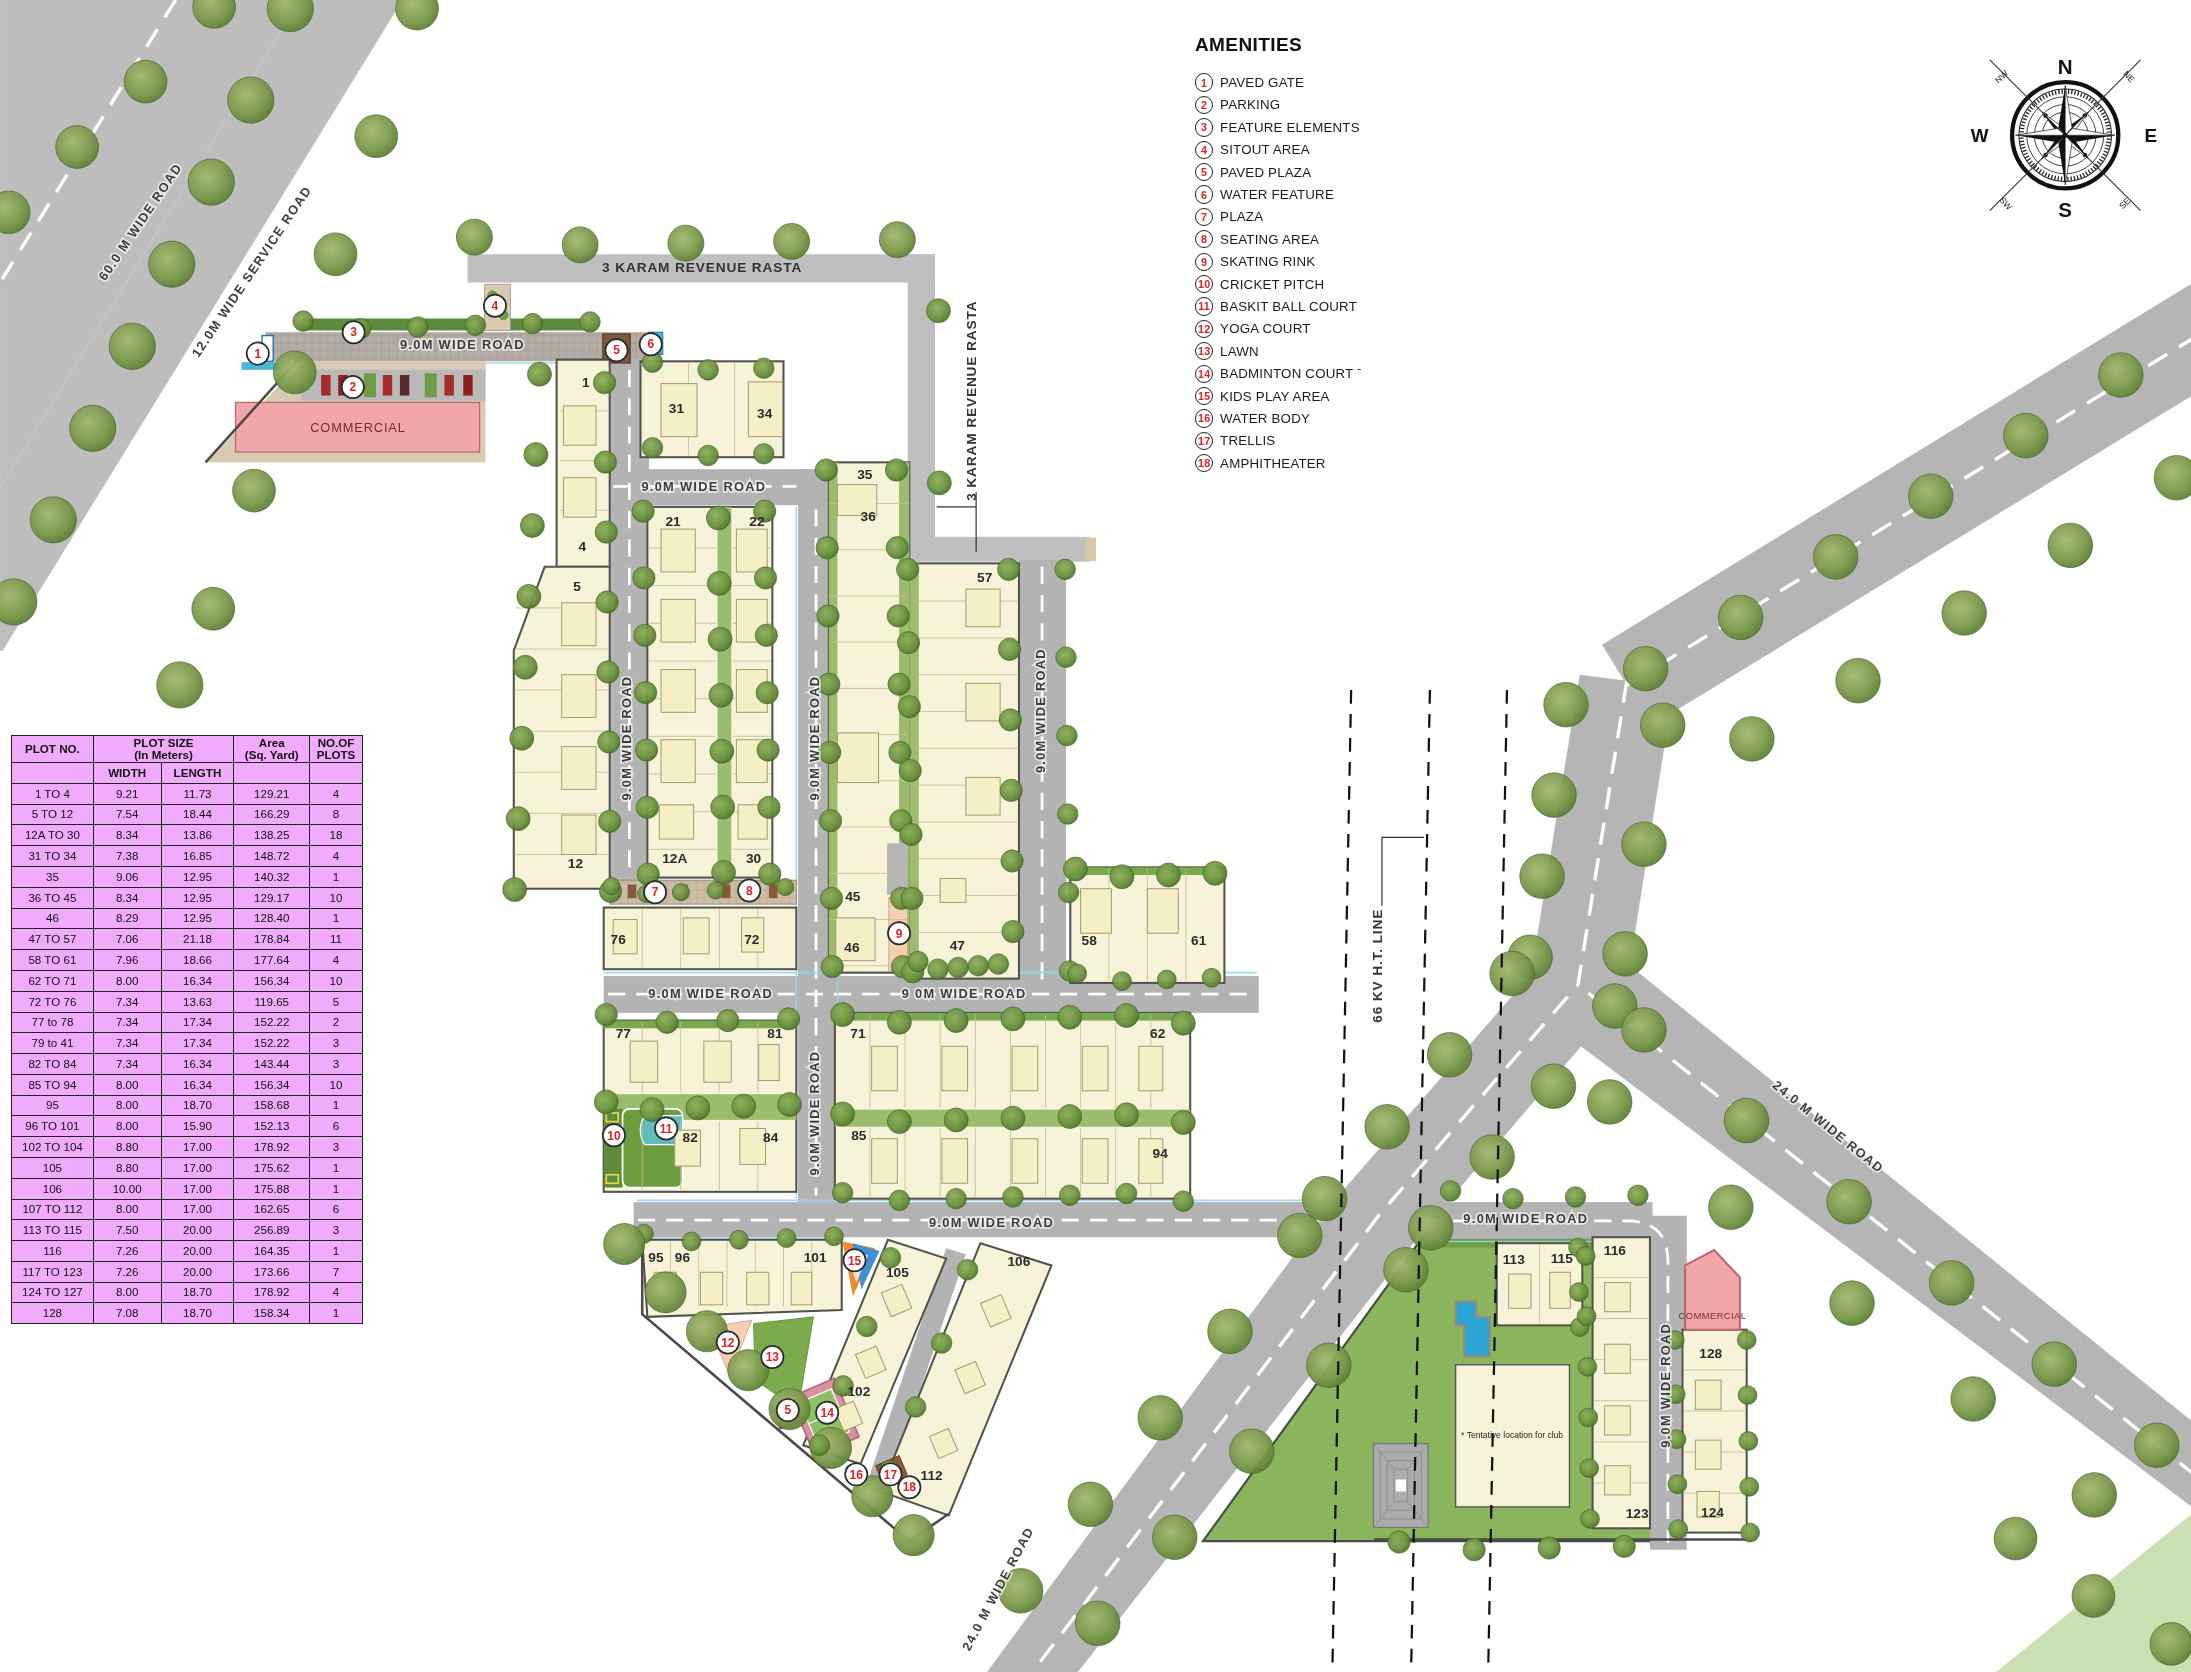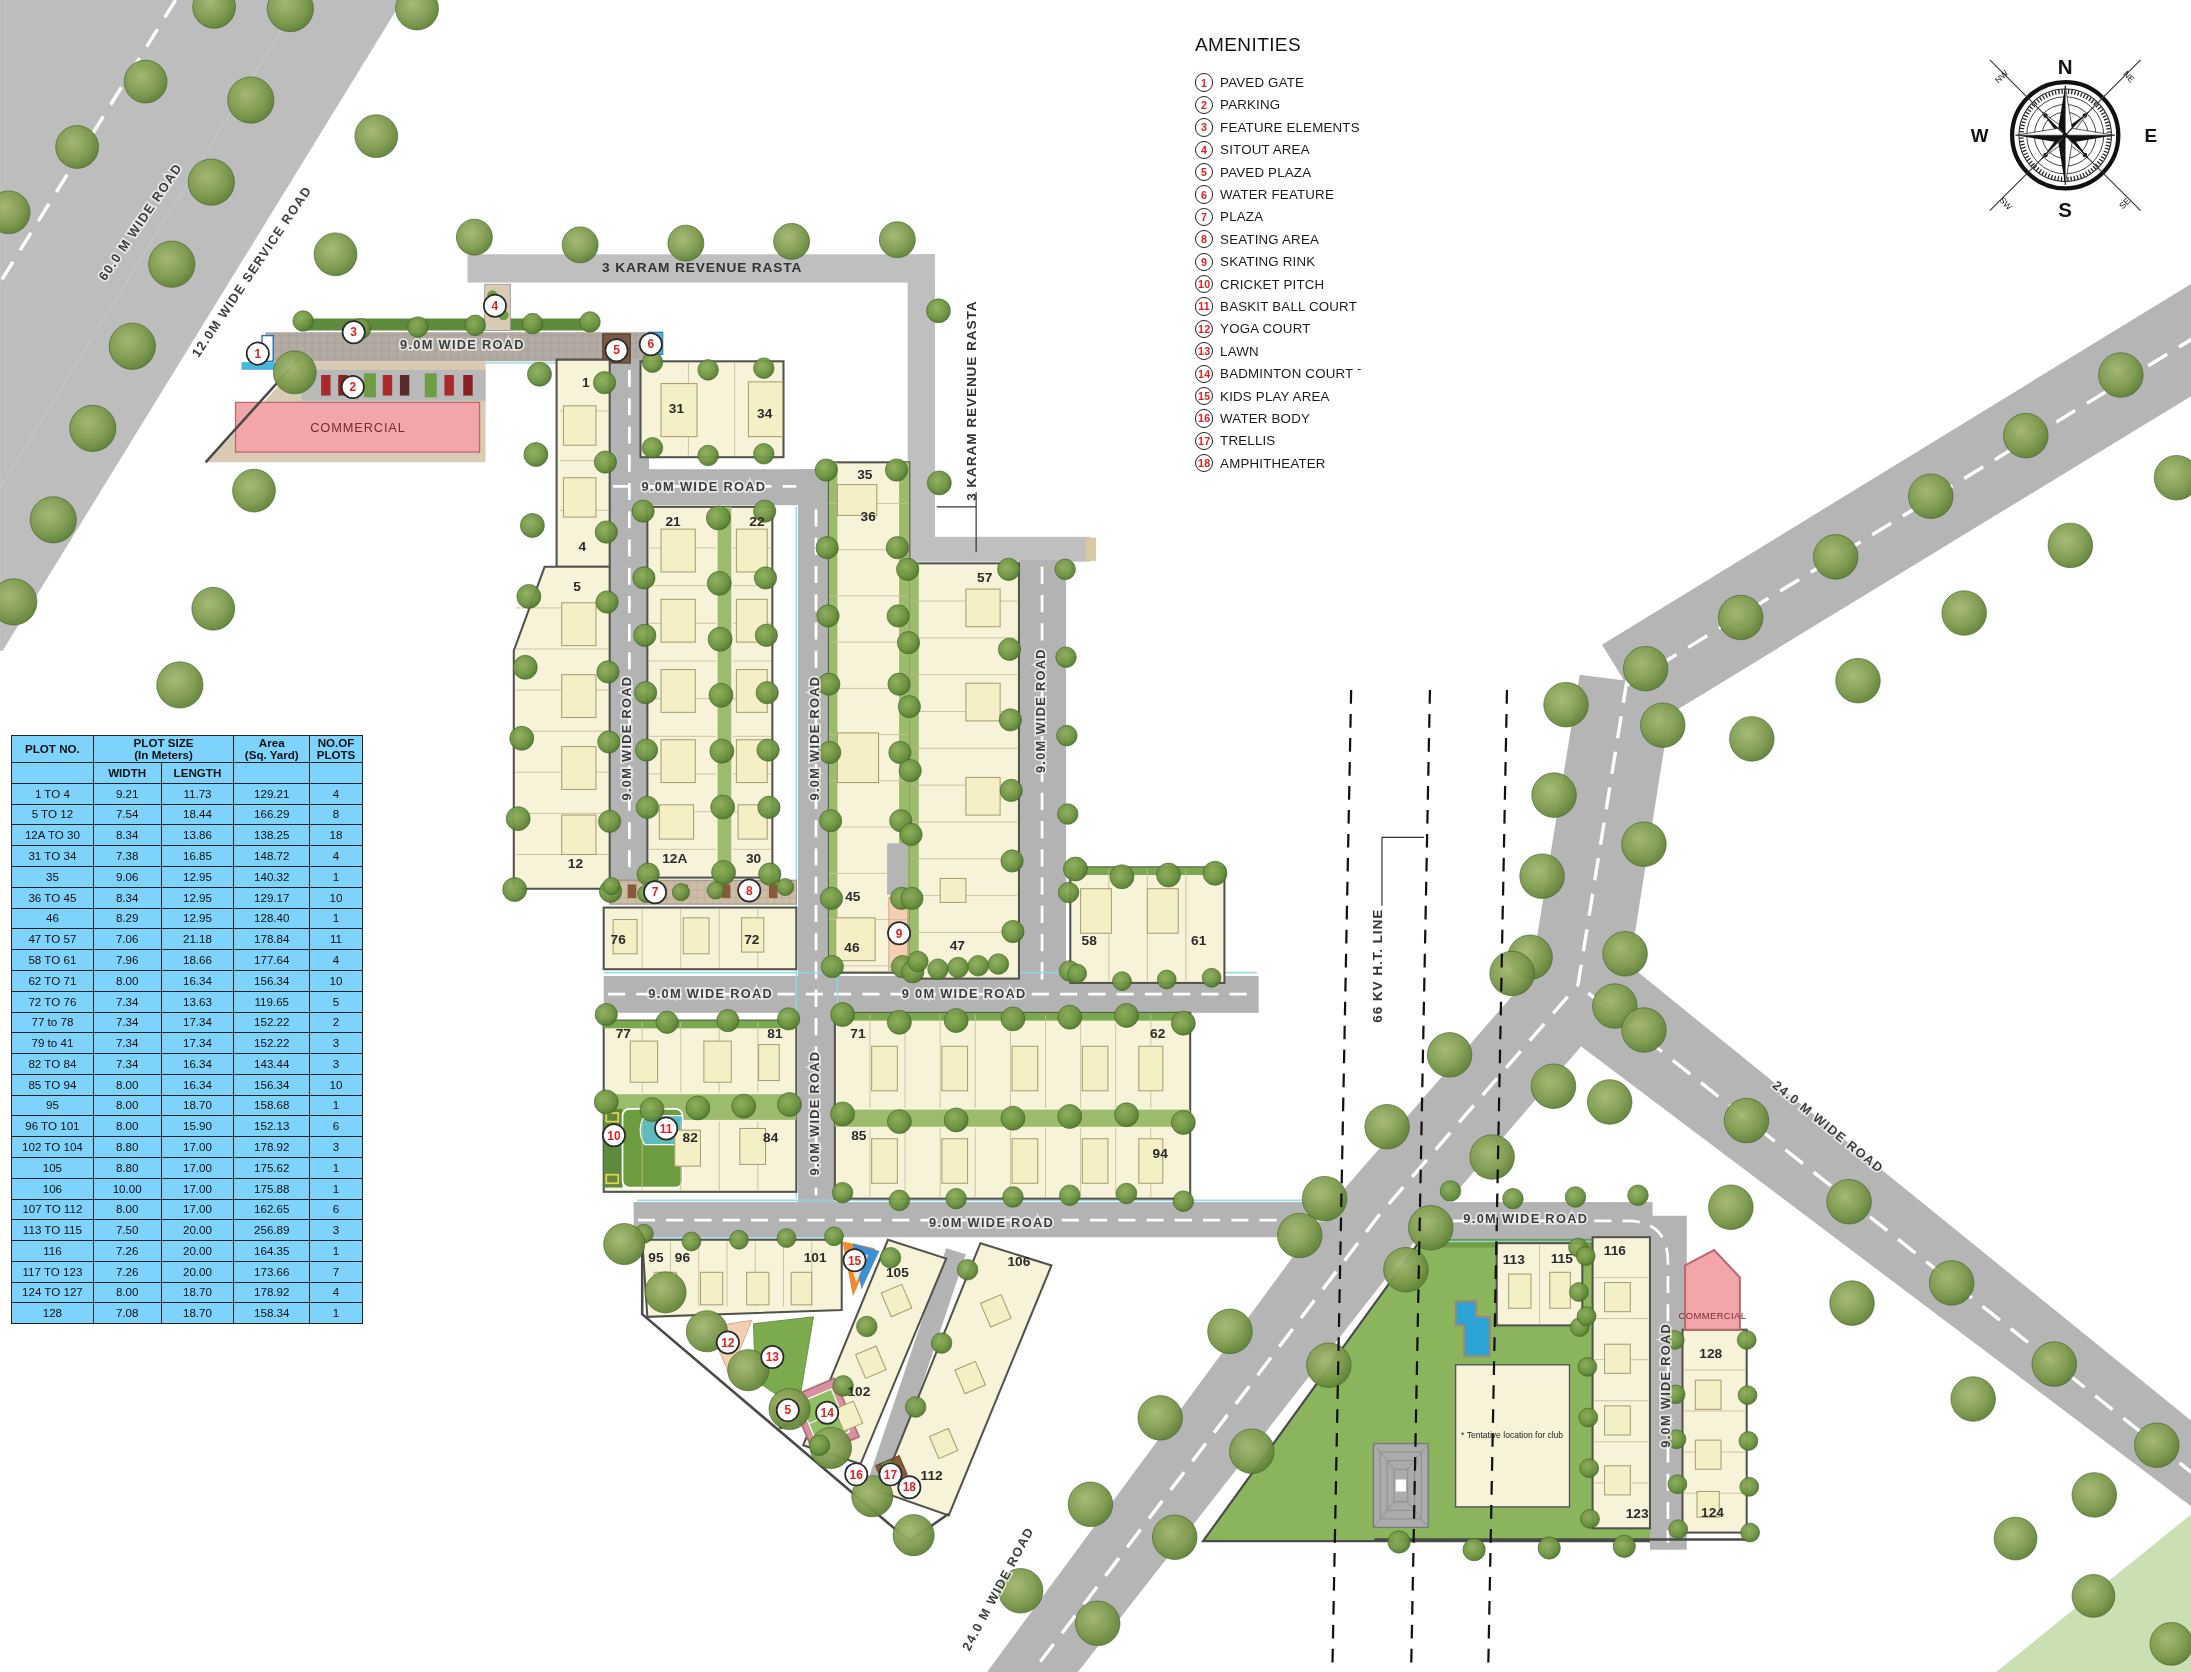--- a/index.html
+++ b/index.html
@@ -5,25 +5,25 @@
   html,body{margin:0;padding:0;background:#fff;}
   .stage{position:relative;width:2192px;height:1673px;background:#ffffff;overflow:hidden;
          font-family:"Liberation Sans",sans-serif;}
   svg text{font-family:"Liberation Sans",sans-serif;}
   .road-lbl{fill:#3d3d3d;font-size:15px;letter-spacing:1.5px;font-weight:bold;
             paint-order:stroke;stroke:rgba(255,255,255,.65);stroke-width:4px;}
   .rasta-lbl{fill:#333;font-size:16px;letter-spacing:1px;font-weight:bold;}
   .plot-lbl{fill:#2b2b2b;font-size:16px;font-weight:bold;}
   .mk-num{fill:#e02020;font-size:14px;font-weight:bold;}
   .legend{position:absolute;left:1195px;top:34px;width:283px;}
-  .legend-title{font-size:19px;font-weight:normal;color:#111;letter-spacing:0.4px;margin-bottom:15.4px;}
+  .legend-title{font-size:19px;font-weight:bold;color:#111;letter-spacing:0.4px;margin-bottom:15.4px;}
   .legend-item{display:flex;align-items:center;height:22.4px;color:#1a1a1a;font-size:13.3px;letter-spacing:0.2px;}
   .lnum{flex:0 0 auto;width:16.3px;height:16.3px;border:1.5px solid #222;border-radius:50%;color:#e02020;
         font-size:10.7px;font-weight:bold;display:flex;align-items:center;justify-content:center;margin-right:6.8px;}
-  .ptable{position:absolute;left:11px;top:735px;border-collapse:collapse;background:#7dd3fc;padding-left:17px;}
+  .ptable{position:absolute;left:11px;top:735px;border-collapse:collapse;background:#f0abfc;padding-left:17px;}
   .ptable td,.ptable th{border:1.4px solid #222;font-size:11.6px;color:#111;text-align:center;
         padding:0.9px 3.4px;height:18px;line-height:1.05;}
   .ptable th{font-weight:bold;}
   .w-plot{width:74px}.w-w{width:60px}.w-l{width:65px}.w-a{width:68px}.w-n{width:45px}
 </style>
 </head>
 <body>
 
 <div class="stage">
 

